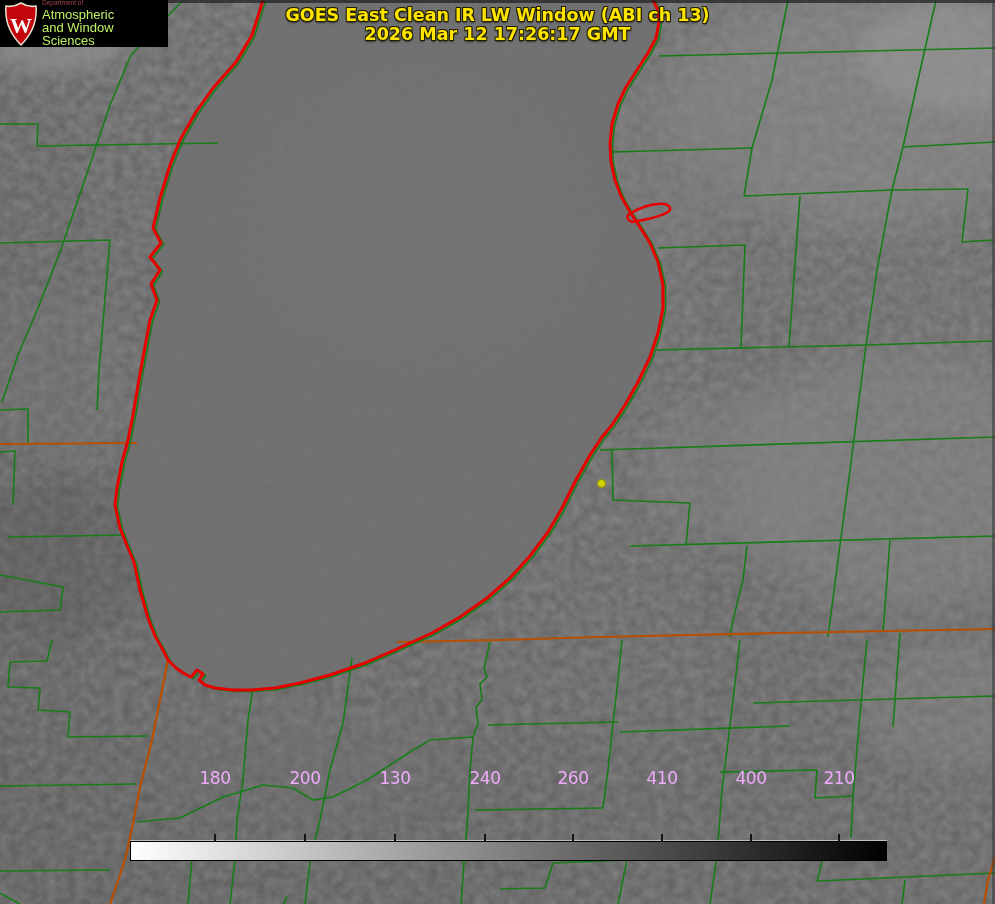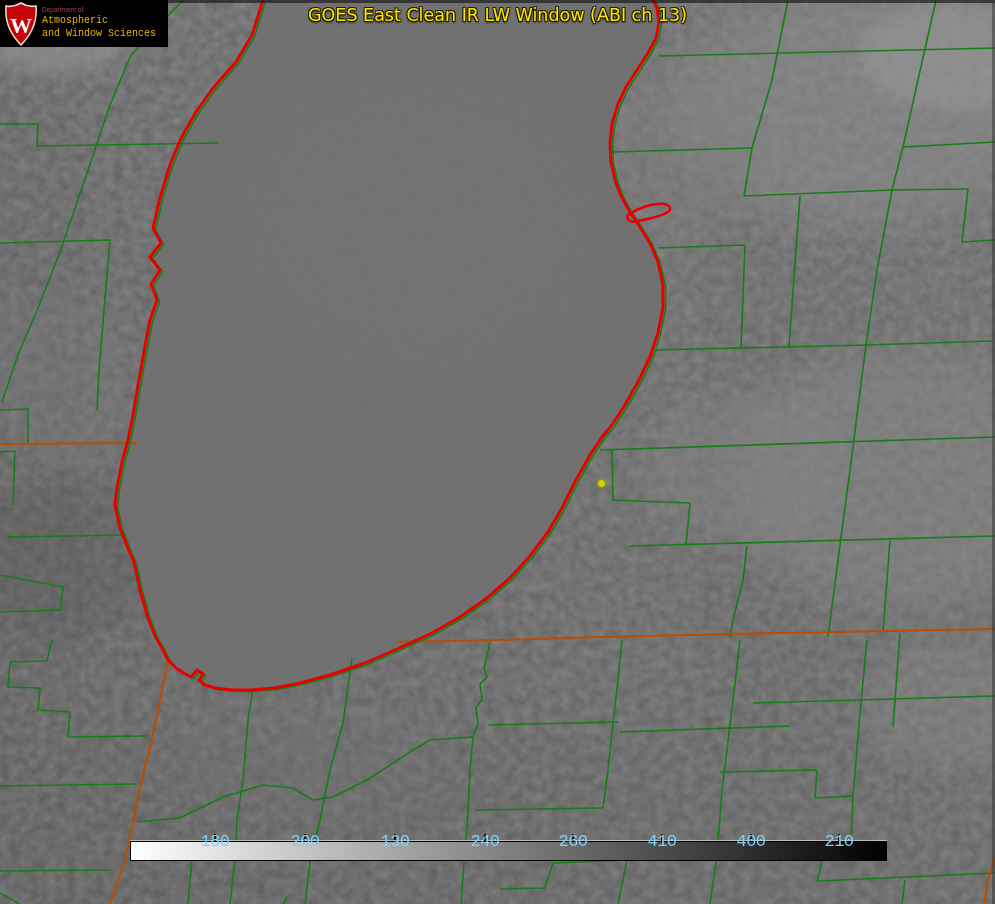--- a/index.html
+++ b/index.html
@@ -5,34 +5,34 @@
   html,body{margin:0;padding:0;background:#000;}
   #screen{position:relative;width:995px;height:904px;overflow:hidden;background:#616161;
           font-family:"DejaVu Sans",sans-serif;}
   #mapsvg{position:absolute;left:0;top:0;z-index:1;}
 
   
   .logo{position:absolute;left:0;top:0;width:168px;height:47px;background:#000;z-index:7;display:flex;align-items:center;}
   .crest{margin-left:4px;flex:0 0 auto;}
   .logo-text{margin-left:4px;line-height:1;}
   .logo-dept{display:block;font-size:6.5px;color:#a8434b;font-family:"Liberation Sans",sans-serif;margin-bottom:1px;}
-  .logo-line{display:block;font-size:10px;color:#eab308;font-family:Liberation Mono, monospace;letter-spacing:0px;line-height:13px;}
+  .logo-line{display:block;font-size:13px;color:#bef264;font-family:Liberation Sans, sans-serif;letter-spacing:0px;line-height:13px;}
 
   
   .title{position:absolute;left:0;right:0;top:6px;text-align:center;z-index:6;
-         font-weight:normal;font-size:17.5px;line-height:19px;color:#ffe400;
+         font-weight:bold;font-size:17.5px;line-height:19px;color:#ffe400;
          text-shadow:-1px -1px 0 #1f1f00,1px -1px 0 #1f1f00,-1px 1px 0 #1f1f00,1px 1px 0 #1f1f00,0 2px 2px rgba(0,0,0,.6);}
 
   
   .cbar{position:absolute;left:130px;top:841px;width:755px;height:18px;z-index:5;
         background:linear-gradient(to right,#ffffff,#000000);
         border:1px solid #000;box-shadow:0 -1px 0 rgba(255,255,255,.55);}
   .cbar-tick{position:absolute;width:2px;height:7px;background:#141414;top:834px;z-index:5;}
-  .cbar-label{position:absolute;top:832px;transform:translateX(-50%);z-index:6;
-              font-size:17px;color:#7dd3fc;letter-spacing:-0.5px;font-family:Liberation Mono, monospace;}
+  .cbar-label{position:absolute;top:768px;transform:translateX(-50%);z-index:6;
+              font-size:17px;color:#f0abfc;letter-spacing:-0.5px;}
 
   
   .marker{position:absolute;left:597px;top:479px;width:9px;height:9px;border-radius:50%;
           background:#d2d200;border:1px solid #8f8f00;box-sizing:border-box;z-index:4;}
 </style>
 </head>
 <body>
 
 <div id="screen">
 
@@ -155,20 +155,21 @@
     <g>
       <rect x="0" y="0" width="995" height="3" fill="#1e1e1e" opacity="0.7"></rect>
       <rect x="992" y="0" width="3" height="904" fill="#333333" opacity="0.5"></rect>
     </g>
   </svg>
 
   <div class="marker"></div>
 
   <div class="title">
     <div>GOES East Clean IR LW Window (ABI ch 13)</div>
+    <div>2026 Mar 12 17:26:17 GMT</div>
   </div>
 
   <div class="logo">
     <svg class="crest" width="34" height="44" viewBox="0 0 34 44">
       <path d="M17,1 C22,4 27,5 32,4 C33,15 30,30 17,43 C4,30 1,15 2,4 C7,5 12,4 17,1 Z" fill="#c5050c" stroke="#e9e2d0" stroke-width="1.5"></path>
       <text x="17" y="31" text-anchor="middle" font-family="Liberation Serif, serif" font-size="22" font-weight="bold" fill="#ffffff">W</text>
     </svg>
     <span class="logo-text">
       <span class="logo-dept">Department of</span>
       <span class="logo-line">Atmospheric</span>

